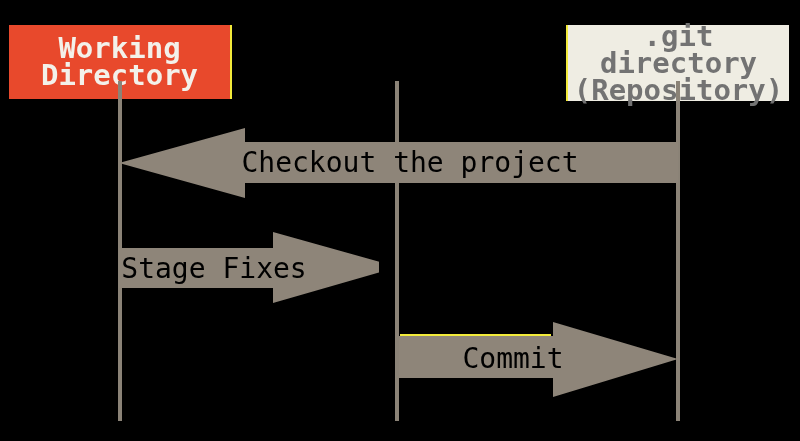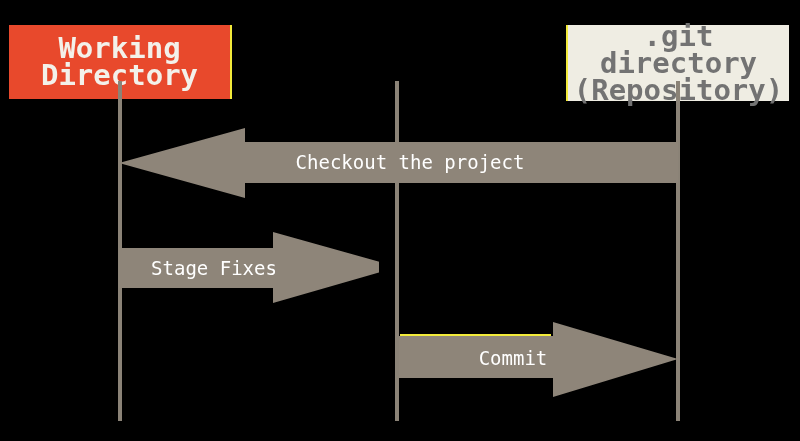--- a/index.html
+++ b/index.html
@@ -64,22 +64,22 @@
   #line-staging { left: 395px; }
   #line-git     { left: 676px; }
   
   .arrow {
     position: absolute;
     background: #8E8579;
   }
   .arrow-label {
     position: absolute;
     transform: translate(-50%, -50%);
-    color: #ffffff;
-    font-size: 19px;
+    color: #000000;
+    font-size: 28px;
     white-space: nowrap;
     text-align: center;
   }
   #arrow-checkout {
     left: 119px;
     top: 128px;
     width: 559px;
     height: 70px;
     clip-path: polygon(0px 35px, 126px 0px, 126px 14px, 559px 14px, 559px 55px, 126px 55px, 126px 70px);
   }

